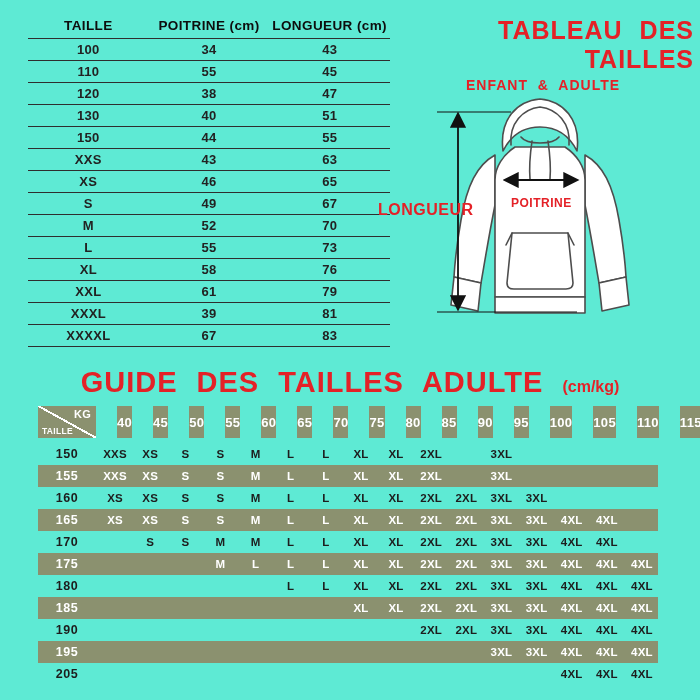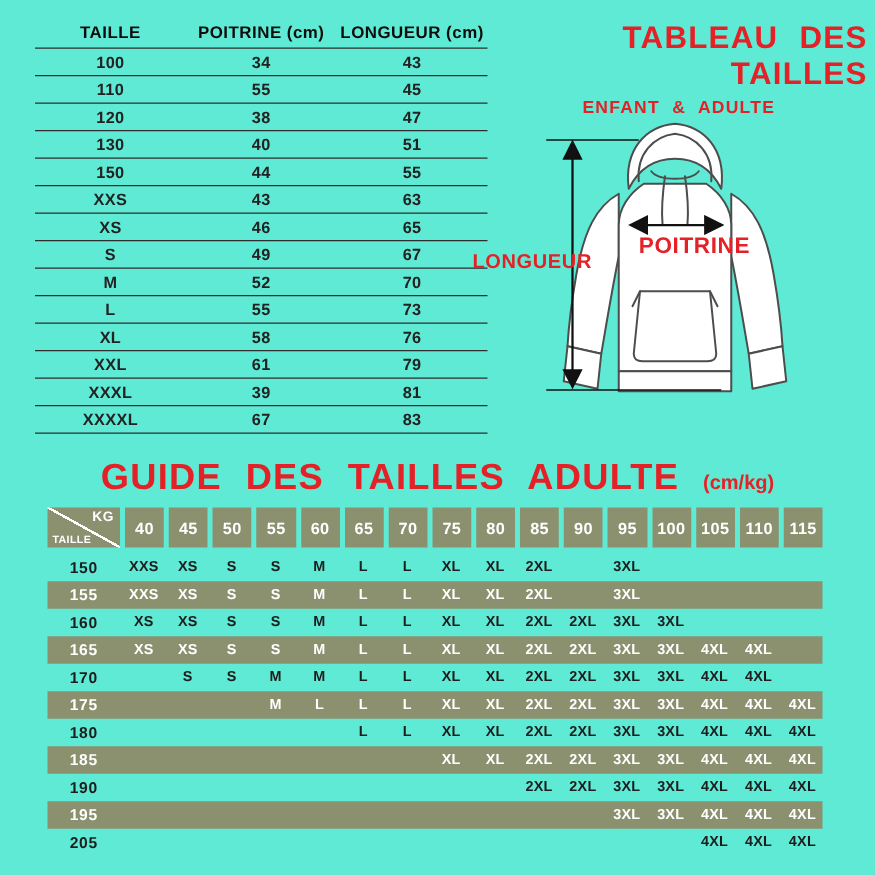--- a/index.html
+++ b/index.html
@@ -23,25 +23,25 @@
   
   .main-title{position:absolute;left:392px;top:16px;width:302px;text-align:center;color:var(--red);font-weight:800;line-height:1.15;}
   .main-title .l1{font-size:25px;letter-spacing:1px;word-spacing:9px;text-align:right;}
   .main-title .l2{font-size:14px;letter-spacing:1px;word-spacing:5px;margin-top:3px;}
   .guide-title{position:absolute;left:0;top:366px;width:700px;text-align:center;color:var(--red);font-weight:800;font-size:29px;letter-spacing:1px;word-spacing:10px;}
   .guide-title .unit{font-size:16px;letter-spacing:0;word-spacing:2px;font-weight:800;}
 
   
   .hoodie{position:absolute;left:415px;top:85px;}
   .lbl-long{position:absolute;left:378px;top:201px;color:var(--red);font-weight:800;font-size:16px;letter-spacing:.5px;}
-  .lbl-chest{position:absolute;left:511px;top:186px;color:var(--red);font-weight:800;font-size:18px;letter-spacing:.5px;}
+  .lbl-chest{position:absolute;left:511px;top:196px;color:var(--red);font-weight:800;font-size:12px;letter-spacing:.5px;}
 
   
   .guide-table{position:absolute;left:38px;top:406px;width:620px;}
-  .guide-header{display:grid;grid-template-columns:58px repeat(16,1fr);gap:4px;height:32px;}
+  .guide-header{display:grid;grid-template-columns:58px repeat(16,1fr);gap:21px;height:32px;}
   .hcell{background:var(--olive);color:#fff;display:flex;align-items:center;justify-content:center;font-weight:700;font-size:13px;letter-spacing:.3px;}
   .corner{position:relative;background:linear-gradient(to top right,var(--olive) 48.5%,#ffffff 48.5%,#ffffff 52%,var(--olive) 52%);}
   .corner .kg{position:absolute;top:2px;right:5px;font-size:11px;font-weight:800;color:#fff;}
   .corner .taille{position:absolute;bottom:2px;left:4px;font-size:8.5px;font-weight:800;color:#fff;letter-spacing:.3px;}
   .guide-body{margin-top:5px;}
   .grow{display:grid;grid-template-columns:58px repeat(16,1fr);gap:3px;height:22px;align-items:center;color:#1d1d1d;}
   .grow.hl{background:var(--olive);color:#ffffff;}
   .gcell{text-align:center;font-size:11.5px;font-weight:700;letter-spacing:.2px;white-space:nowrap;}
   .glabel{font-size:12.5px;letter-spacing:.5px;}
 </style>

